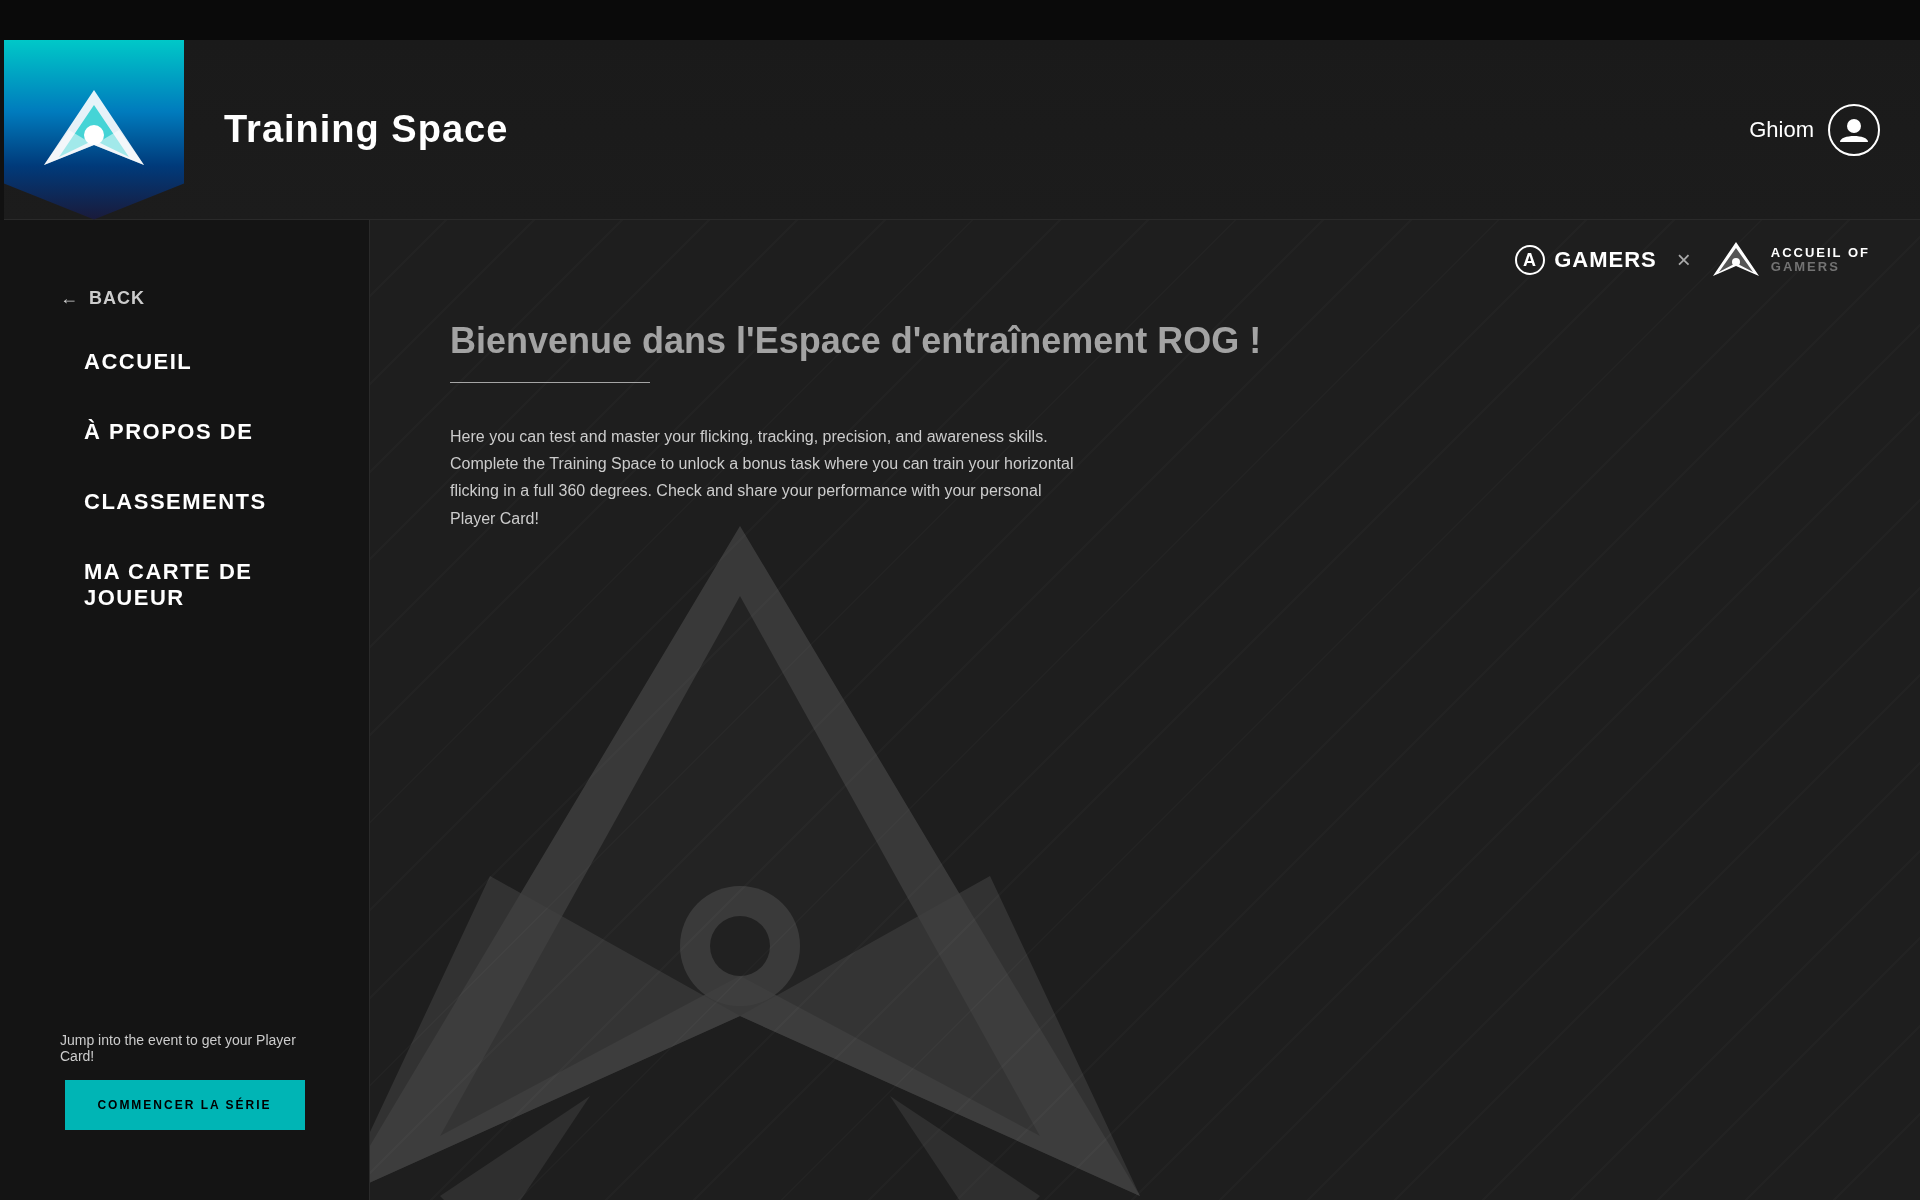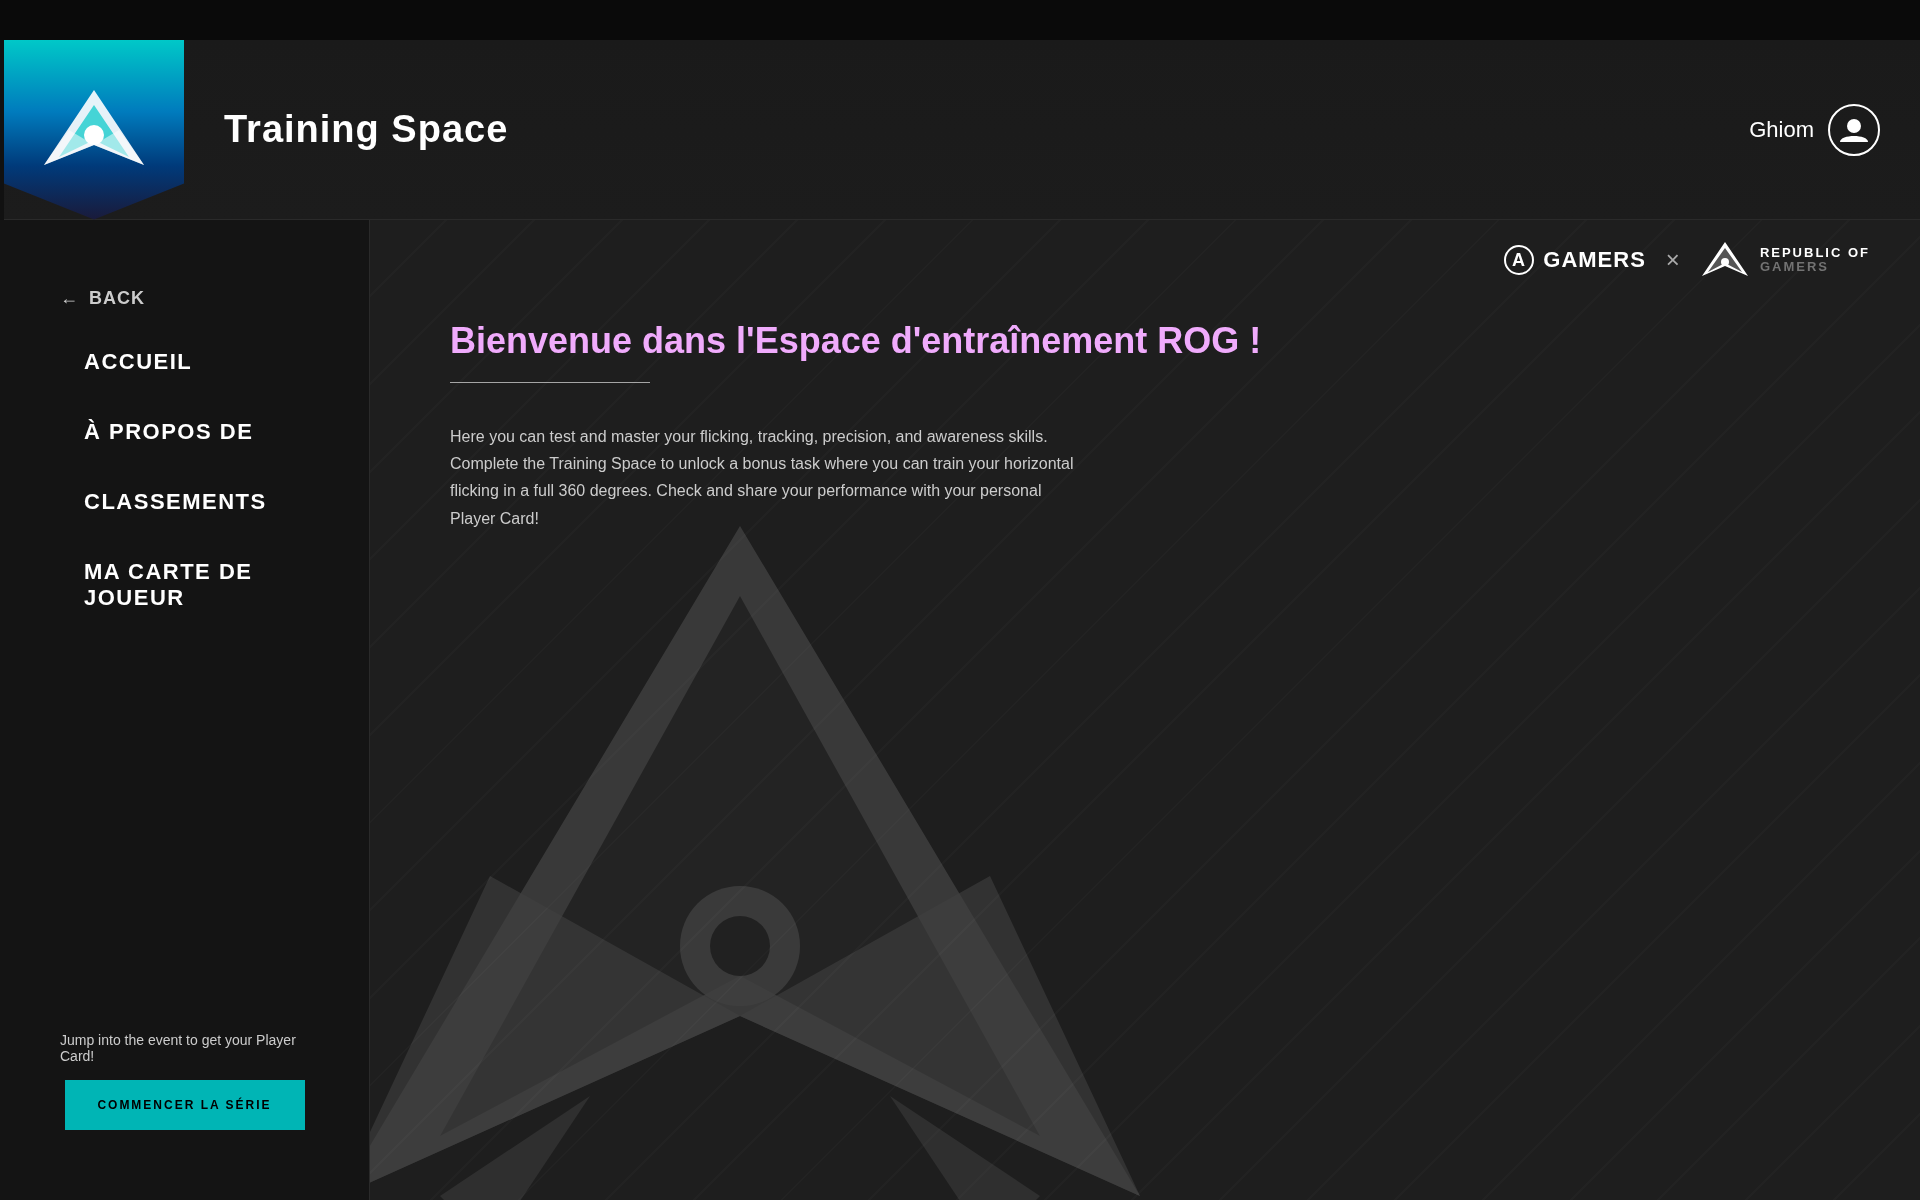--- a/index.html
+++ b/index.html
@@ -251,21 +251,21 @@
     
     .content-area {
       position: relative;
       z-index: 2;
       padding: 100px 80px 60px 80px;
     }
 
     .welcome-title {
       font-size: 36px;
       font-weight: 800;
-      color: #f0abfc;
+      color: #a3a3a3;
       margin-bottom: 20px;
     }
 
     .title-underline {
       width: 200px;
       height: 1px;
       background: #fff;
       margin-bottom: 40px;
       opacity: 0.6;
     }
@@ -379,21 +379,21 @@
         <span>GAMERS</span>
       </div>
       <span class="brand-x">×</span>
       <div class="brand-rog">
         <svg class="rog-small-logo" viewBox="0 0 50 40" fill="white" xmlns="http://www.w3.org/2000/svg">
           <polygon points="25,2 48,36 25,26 2,36" fill="white"></polygon>
           <polygon points="25,8 42,32 25,23 8,32" fill="#555"></polygon>
           <circle cx="25" cy="22" r="4" fill="white"></circle>
         </svg>
         <div class="rog-text-wrap">
-          <span class="rog-republic">REPUBLIC OF</span>
+          <span class="rog-republic">ACCUEIL OF</span>
           <span class="rog-gamers">GAMERS</span>
         </div>
       </div>
     </div>
 
     <div class="content-area">
       <h2 class="welcome-title">Bienvenue dans l'Espace d'entraînement ROG !</h2>
       <div class="title-underline"></div>
       <p class="welcome-desc">Here you can test and master your flicking, tracking, precision, and awareness skills. Complete the Training Space to unlock a bonus task where you can train your horizontal flicking in a full 360 degrees. Check and share your performance with your personal Player Card!</p>
     </div>

